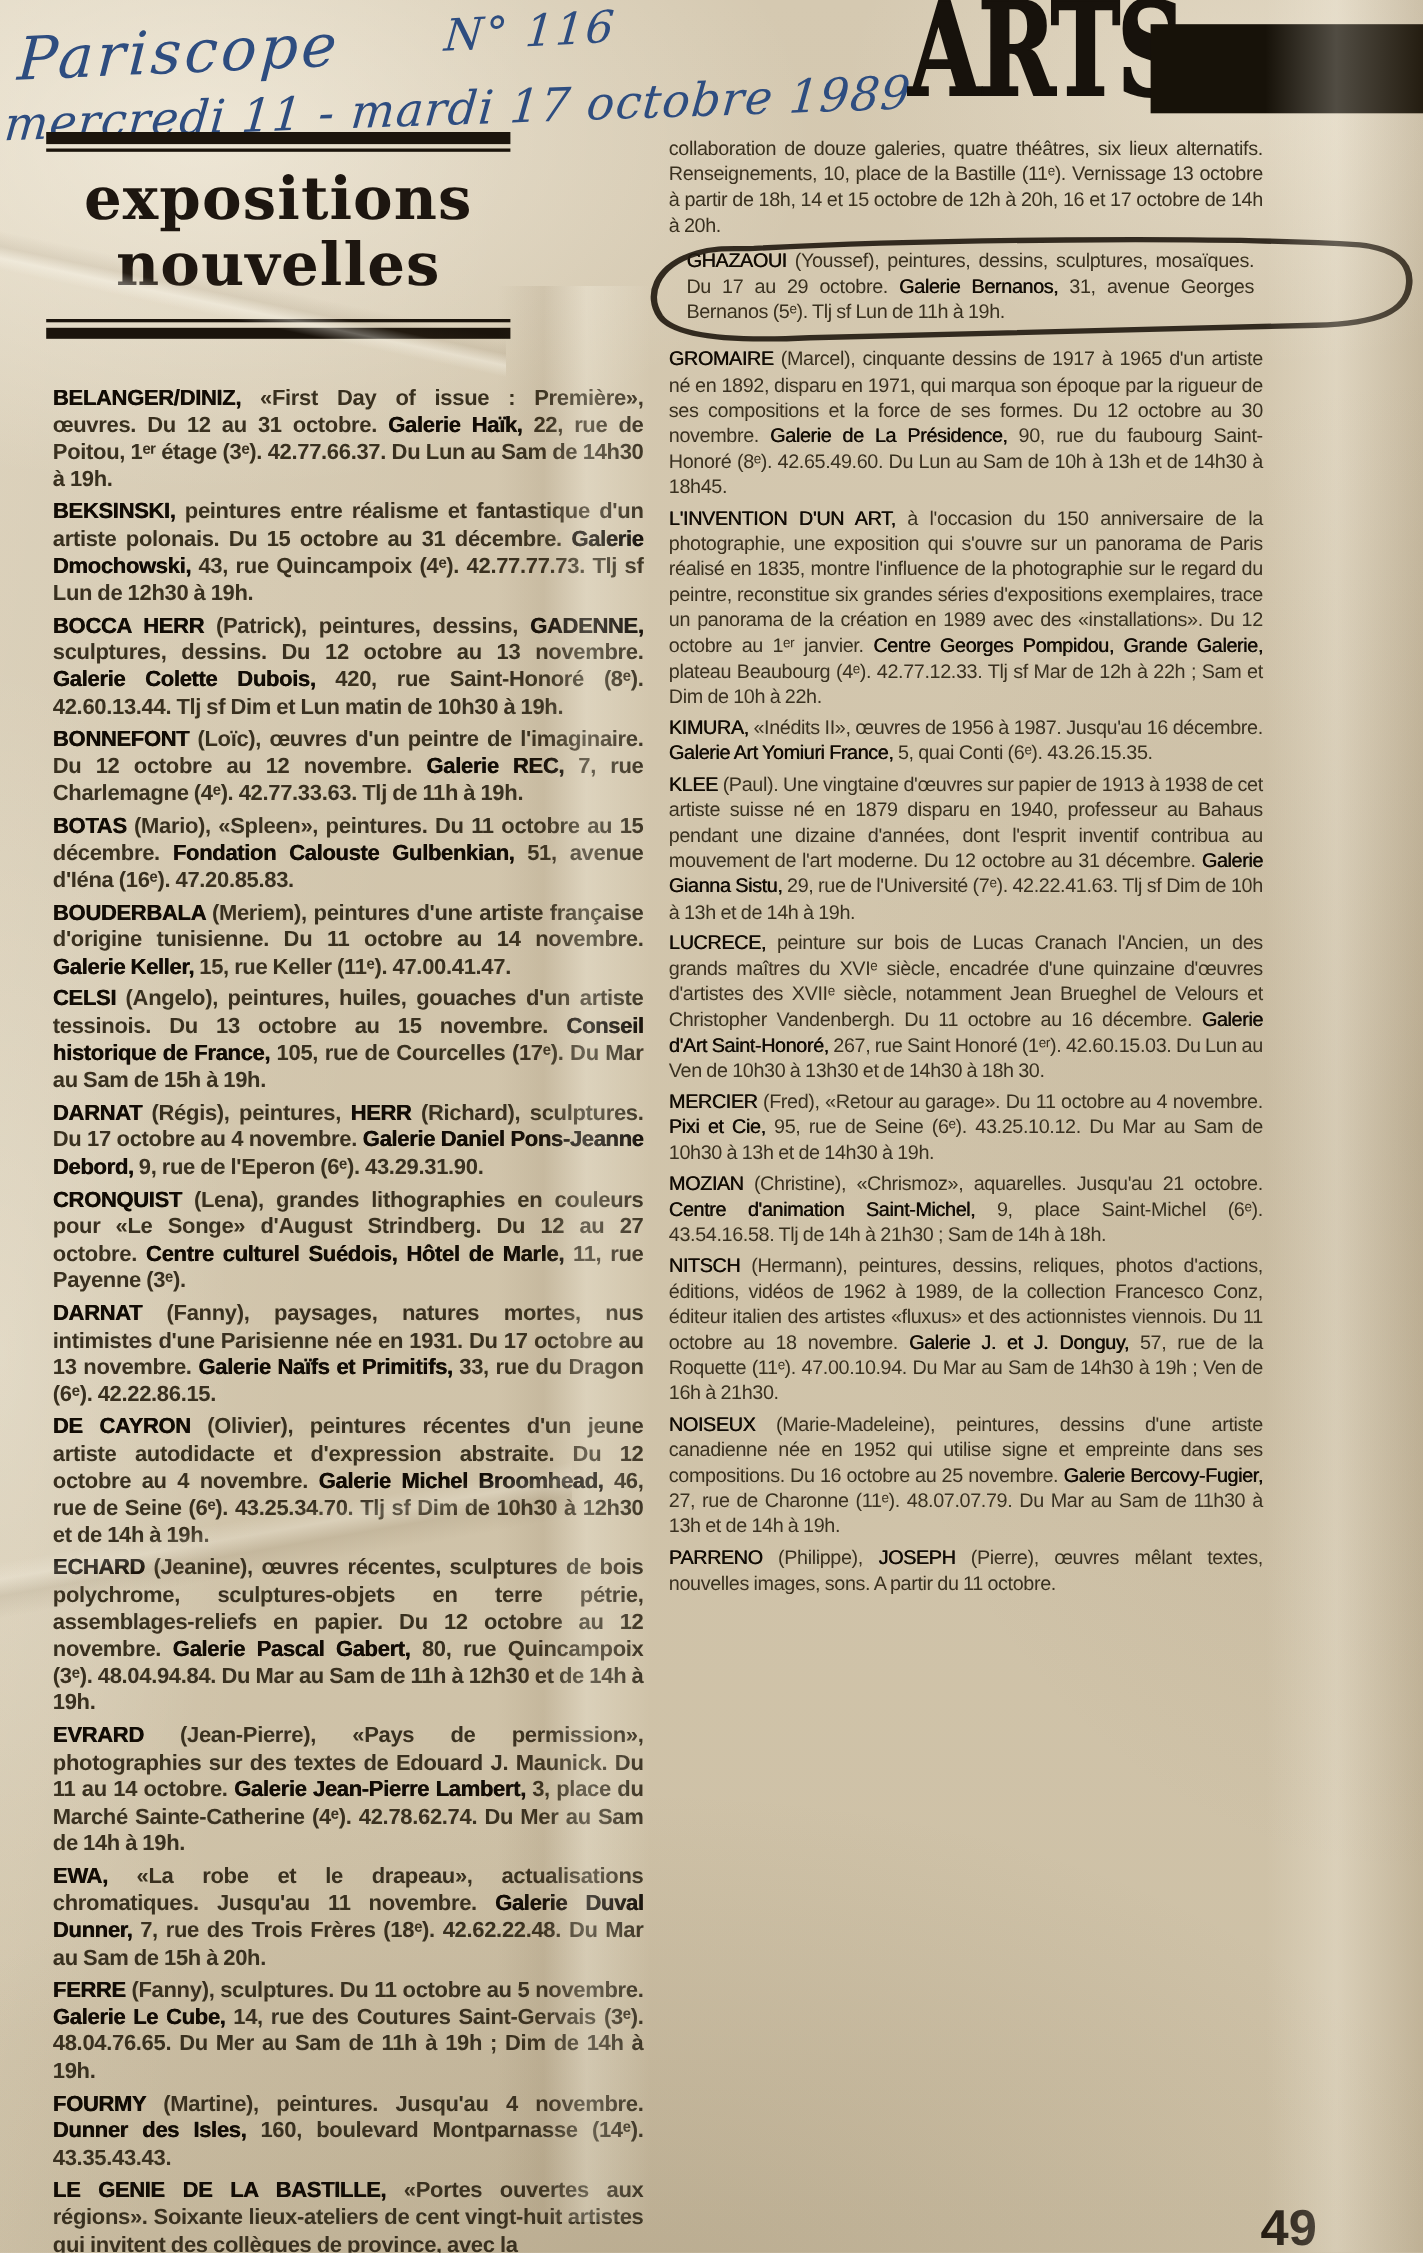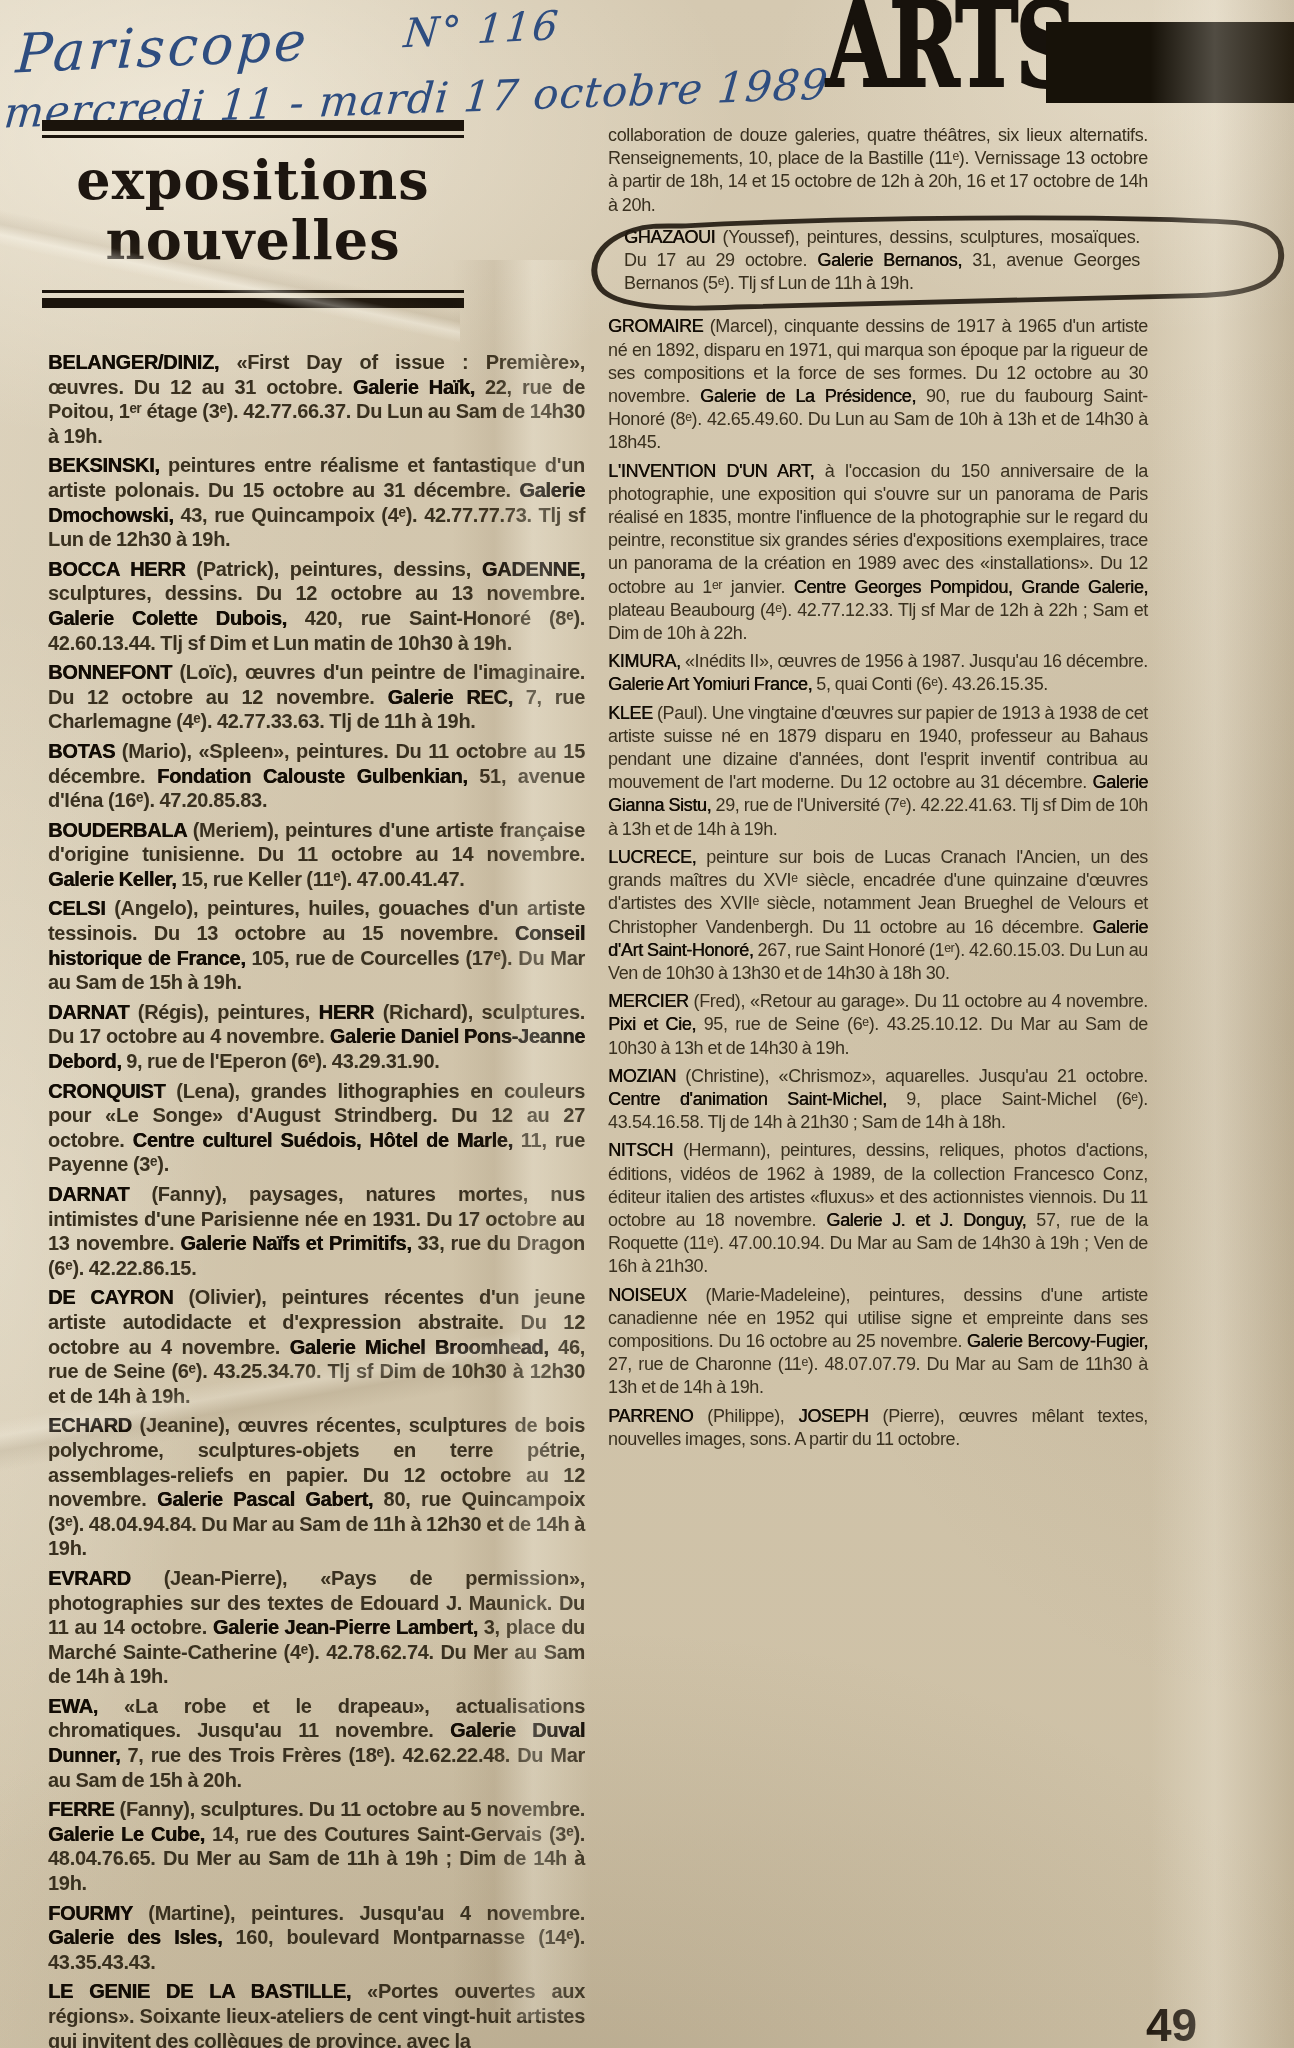--- a/index.html
+++ b/index.html
@@ -99,21 +99,21 @@
       <p class="entry"><span class="hv">BOUDERBALA </span><span class="tx">(Meriem), peintures d'une artiste française d'origine tunisienne. Du 11 octobre au 14 novembre. </span><span class="hv">Galerie Keller, </span><span class="tx">15, rue Keller (11ᵉ). 47.00.41.47.</span></p>
       <p class="entry"><span class="hv">CELSI </span><span class="tx">(Angelo), peintures, huiles, gouaches d'un artiste tessinois. Du 13 octobre au 15 novembre. </span><span class="hv">Conseil historique de France, </span><span class="tx">105, rue de Courcelles (17ᵉ). Du Mar au Sam de 15h à 19h.</span></p>
       <p class="entry"><span class="hv">DARNAT </span><span class="tx">(Régis), peintures, </span><span class="hv">HERR </span><span class="tx">(Richard), sculptures. Du 17 octobre au 4 novembre. </span><span class="hv">Galerie Daniel Pons-Jeanne Debord, </span><span class="tx">9, rue de l'Eperon (6ᵉ). 43.29.31.90.</span></p>
       <p class="entry"><span class="hv">CRONQUIST </span><span class="tx">(Lena), grandes lithographies en couleurs pour «Le Songe» d'August Strindberg. Du 12 au 27 octobre. </span><span class="hv">Centre culturel Suédois, Hôtel de Marle, </span><span class="tx">11, rue Payenne (3ᵉ).</span></p>
       <p class="entry"><span class="hv">DARNAT </span><span class="tx">(Fanny), paysages, natures mortes, nus intimistes d'une Parisienne née en 1931. Du 17 octobre au 13 novembre. </span><span class="hv">Galerie Naïfs et Primitifs, </span><span class="tx">33, rue du Dragon (6ᵉ). 42.22.86.15.</span></p>
       <p class="entry"><span class="hv">DE CAYRON </span><span class="tx">(Olivier), peintures récentes d'un jeune artiste autodidacte et d'expression abstraite. Du 12 octobre au 4 novembre. </span><span class="hv">Galerie Michel Broomhead, </span><span class="tx">46, rue de Seine (6ᵉ). 43.25.34.70. Tlj sf Dim de 10h30 à 12h30 et de 14h à 19h.</span></p>
       <p class="entry"><span class="hv">ECHARD </span><span class="tx">(Jeanine), œuvres récentes, sculptures de bois polychrome, sculptures-objets en terre pétrie, assemblages-reliefs en papier. Du 12 octobre au 12 novembre. </span><span class="hv">Galerie Pascal Gabert, </span><span class="tx">80, rue Quincampoix (3ᵉ). 48.04.94.84. Du Mar au Sam de 11h à 12h30 et de 14h à 19h.</span></p>
       <p class="entry"><span class="hv">EVRARD </span><span class="tx">(Jean-Pierre), «Pays de permission», photographies sur des textes de Edouard J. Maunick. Du 11 au 14 octobre. </span><span class="hv">Galerie Jean-Pierre Lambert, </span><span class="tx">3, place du Marché Sainte-Catherine (4ᵉ). 42.78.62.74. Du Mer au Sam de 14h à 19h.</span></p>
       <p class="entry"><span class="hv">EWA, </span><span class="tx">«La robe et le drapeau», actualisations chromatiques. Jusqu'au 11 novembre. </span><span class="hv">Galerie Duval Dunner, </span><span class="tx">7, rue des Trois Frères (18ᵉ). 42.62.22.48. Du Mar au Sam de 15h à 20h.</span></p>
       <p class="entry"><span class="hv">FERRE </span><span class="tx">(Fanny), sculptures. Du 11 octobre au 5 novembre. </span><span class="hv">Galerie Le Cube, </span><span class="tx">14, rue des Coutures Saint-Gervais (3ᵉ). 48.04.76.65. Du Mer au Sam de 11h à 19h ; Dim de 14h à 19h.</span></p>
-      <p class="entry"><span class="hv">FOURMY </span><span class="tx">(Martine), peintures. Jusqu'au 4 novembre. </span><span class="hv">Galerie des Isles, </span><span class="tx">160, boulevard Montparnasse (14ᵉ). 43.35.43.43.</span></p>
+      <p class="entry"><span class="hv">FOURMY </span><span class="tx">(Martine), peintures. Jusqu'au 4 novembre. </span><span class="hv">Dunner des Isles, </span><span class="tx">160, boulevard Montparnasse (14ᵉ). 43.35.43.43.</span></p>
       <p class="entry"><span class="hv">LE GENIE DE LA BASTILLE, </span><span class="tx">«Portes ouvertes aux régions». Soixante lieux-ateliers de cent vingt-huit artistes qui invitent des collègues de province, avec la</span></p>
     </div>
   <div id="col-right" class="col">
       <p class="entry"><span class="tx">collaboration de douze galeries, quatre théâtres, six lieux alternatifs. Renseignements, 10, place de la Bastille (11ᵉ). Vernissage 13 octobre à partir de 18h, 14 et 15 octobre de 12h à 20h, 16 et 17 octobre de 14h à 20h.</span></p>
       <div class="circled">
         <svg class="loop" viewBox="0 0 706 140" preserveAspectRatio="none">
           <path d="M 100 22 C 250 12, 520 8, 650 18 C 680 22, 697 36, 695 62 C 693 92, 668 106, 610 108 L 150 122 C 85 126, 28 122, 14 98 C 2 76, 8 42, 48 27 C 66 20, 84 23, 100 22" fill="none" stroke="#241c12" stroke-width="6" stroke-linecap="round" stroke-linejoin="round" opacity="0.92"></path>
         </svg>
         <p class="entry"><span class="hv">GHAZAOUI </span><span class="tx">(Youssef), peintures, dessins, sculptures, mosaïques. Du 17 au 29 octobre. </span><span class="hv">Galerie Bernanos, </span><span class="tx">31, avenue Georges Bernanos (5ᵉ). Tlj sf Lun de 11h à 19h.</span></p>
       </div>

